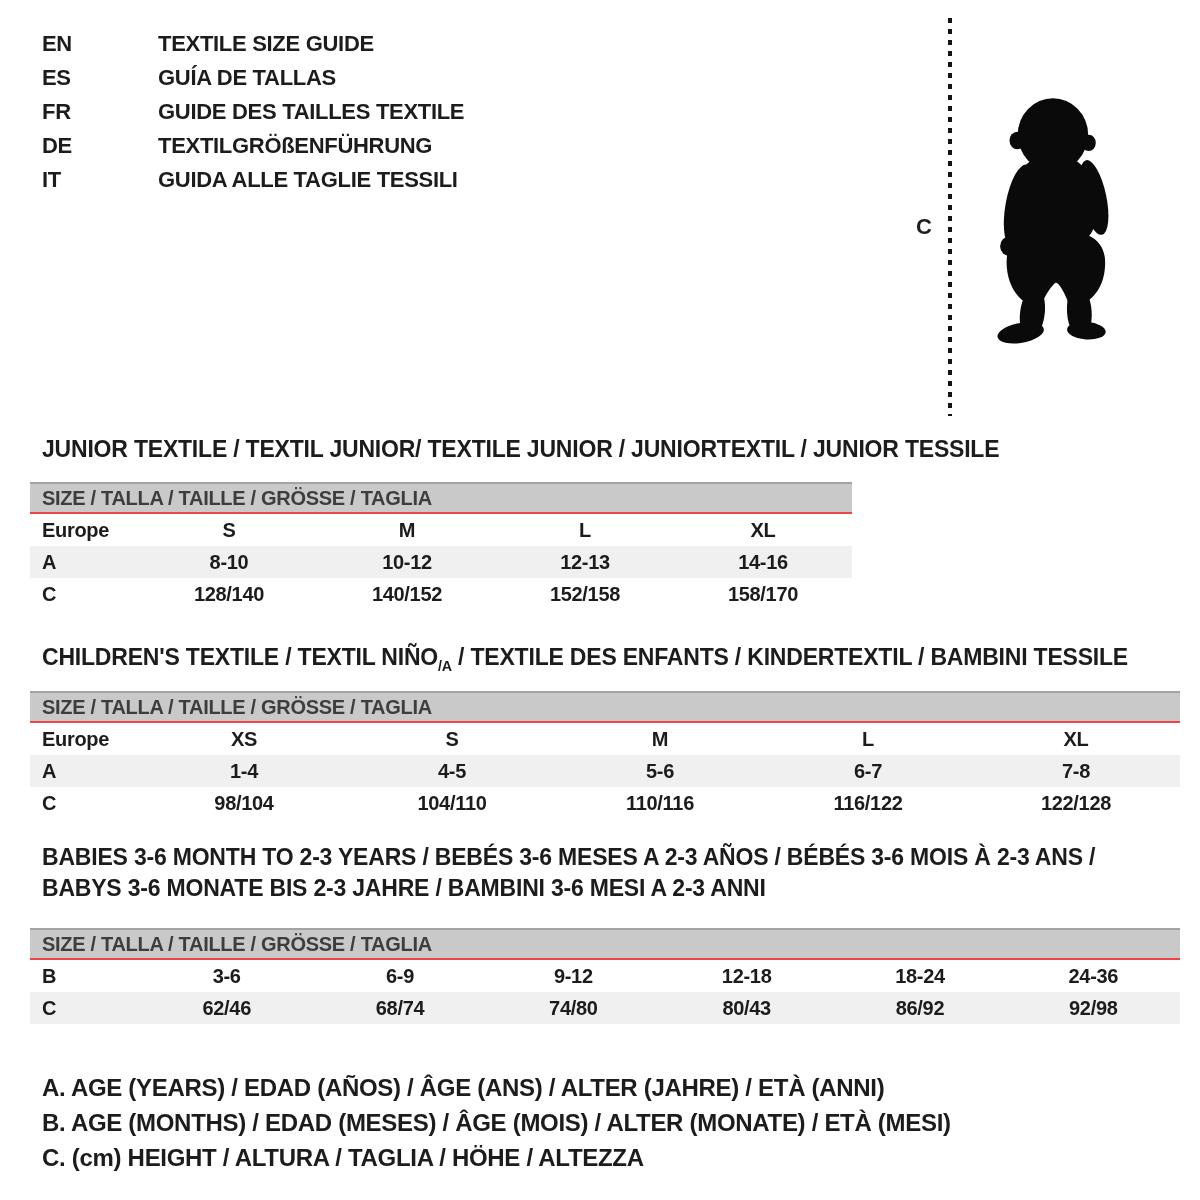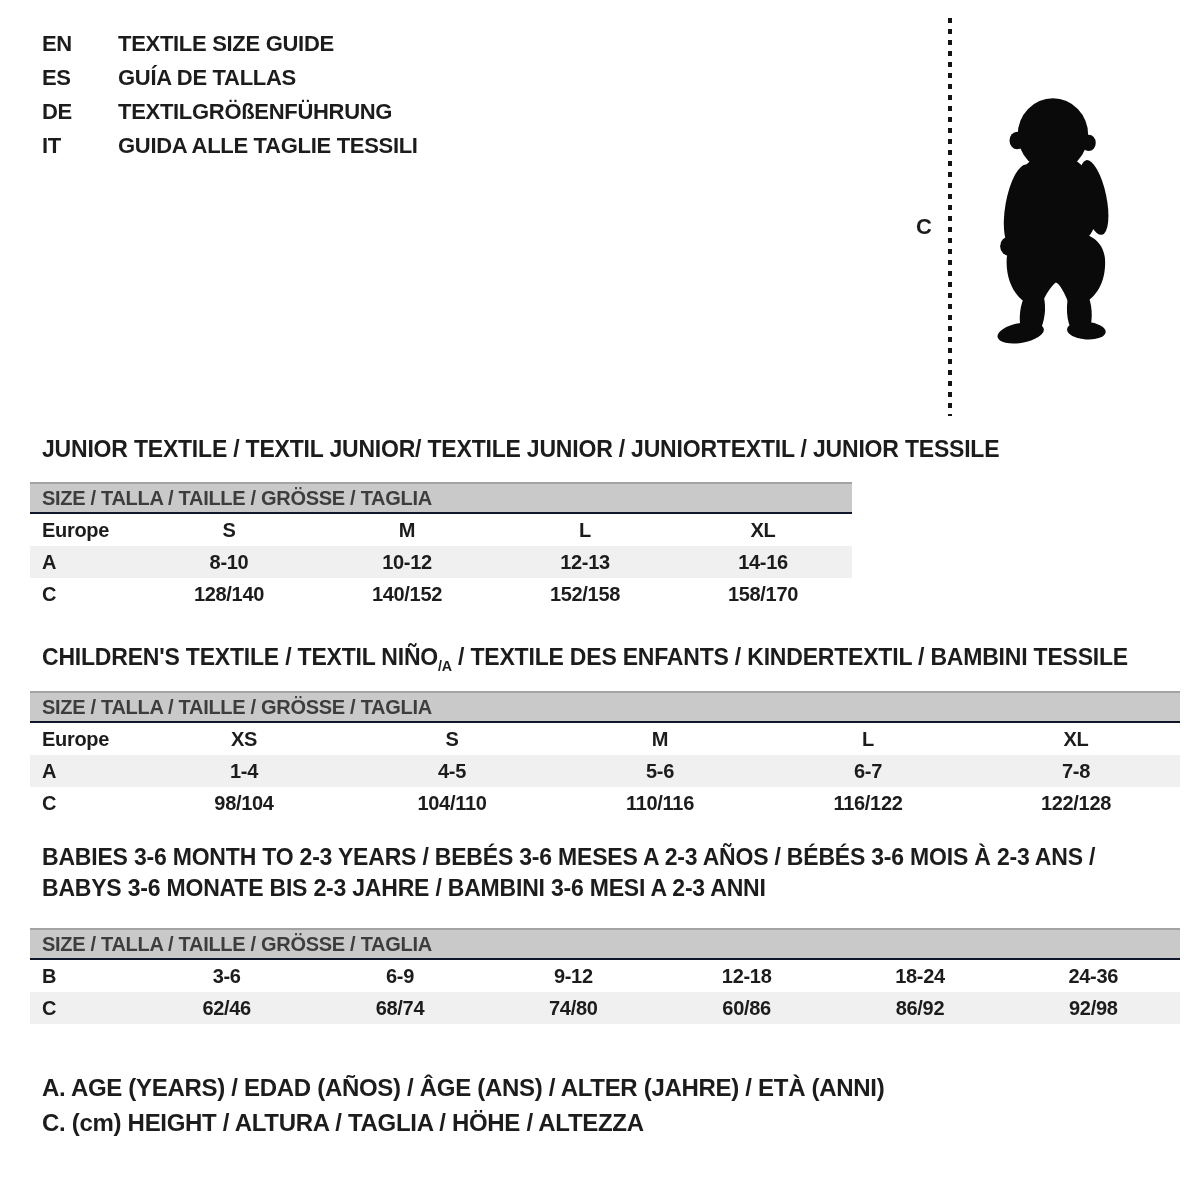--- a/index.html
+++ b/index.html
@@ -3,65 +3,69 @@
 <meta charset="utf-8">
 <style>
   html,body{margin:0;padding:0;background:#ffffff;}
   .page{
     position:relative;width:1200px;height:1200px;background:#ffffff;overflow:hidden;
     font-family:"Liberation Sans","DejaVu Sans",sans-serif;font-weight:bold;
     color:#1c1c1c;letter-spacing:-0.3px;
   }
   
   .lang-block{position:absolute;left:42px;top:27px;font-size:22px;line-height:34px;}
-  .lang-row{display:flex;}
+  .lang-row{display:flex;gap:40px;}
   .lang-code{width:76px;}
   
   .height-line{
     position:absolute;left:948px;top:18px;width:4px;height:398px;
     background:repeating-linear-gradient(to bottom,#141414 0 5px,transparent 5px 11px);
   }
   .height-label{position:absolute;left:916px;top:214px;font-size:22px;}
   .silhouette{position:absolute;left:962px;top:16px;width:176px;height:404px;}
   
   .section-title{position:absolute;left:42px;font-size:23px;margin:0;letter-spacing:-0.2px;}
   .title-junior{top:436px;}
   .title-children{top:644px;}
   .title-babies{top:842px;line-height:31px;}
   .sub{font-size:0.62em;vertical-align:sub;}
   
   .tbl{position:absolute;left:30px;}
   .tbl-junior{top:482px;width:822px;}
   .tbl-children{top:691px;width:1150px;}
   .tbl-babies{top:928px;width:1150px;}
   .size-bar{
-    height:32px;background:#c9c9c9;border-top:2px solid #a3a3a3;border-bottom:2px solid #0f172a;
+    height:32px;background:#c9c9c9;border-top:2px solid #a3a3a3;border-bottom:2px solid #ef4444;
     box-sizing:border-box;display:flex;align-items:center;padding-left:12px;
     font-size:20px;color:#3d3d3d;
   }
-  .t-row{display:flex;height:32px;align-items:center;font-size:20px;}
+  .t-row{display:flex;height:32px;align-items:center;font-size:20px;justify-content:flex-end;}
   .t-row.alt{background:#f0f0f0;}
   .t-label{width:110px;padding-left:12px;box-sizing:border-box;}
   .t-cell{flex:1;text-align:center;}
   
   .legend{position:absolute;left:42px;top:1070px;font-size:24px;line-height:35px;}
 </style>
 </head>
 <body>
 
 <div class="page">
 
   <div class="lang-block">
     <div class="lang-row">
       <span class="lang-code">EN</span>
       <span class="lang-title">TEXTILE SIZE GUIDE</span>
     </div>
     <div class="lang-row">
       <span class="lang-code">ES</span>
       <span class="lang-title">GUÍA DE TALLAS</span>
+    </div>
+    <div class="lang-row">
+      <span class="lang-code">FR</span>
+      <span class="lang-title">GUIDE DES TAILLES TEXTILE</span>
     </div>
     <div class="lang-row">
       <span class="lang-code">DE</span>
       <span class="lang-title">TEXTILGRÖßENFÜHRUNG</span>
     </div>
     <div class="lang-row">
       <span class="lang-code">IT</span>
       <span class="lang-title">GUIDA ALLE TAGLIE TESSILI</span>
     </div>
   </div>
@@ -156,24 +160,25 @@
       <span class="t-cell">9-12</span>
       <span class="t-cell">12-18</span>
       <span class="t-cell">18-24</span>
       <span class="t-cell">24-36</span>
     </div>
     <div class="t-row alt">
       <span class="t-label">C</span>
       <span class="t-cell">62/46</span>
       <span class="t-cell">68/74</span>
       <span class="t-cell">74/80</span>
-      <span class="t-cell">60/86</span>
+      <span class="t-cell">80/43</span>
       <span class="t-cell">86/92</span>
       <span class="t-cell">92/98</span>
     </div>
   </div>
 
   <div class="legend">
     <div>A. AGE (YEARS) / EDAD (AÑOS) / ÂGE (ANS) / ALTER (JAHRE) / ETÀ (ANNI)</div>
+    <div>B. AGE (MONTHS) / EDAD (MESES) / ÂGE (MOIS) / ALTER (MONATE) / ETÀ (MESI)</div>
     <div>C. (cm) HEIGHT / ALTURA / TAGLIA / HÖHE / ALTEZZA</div>
   </div>
 
 </div>
 
 </body></html>

